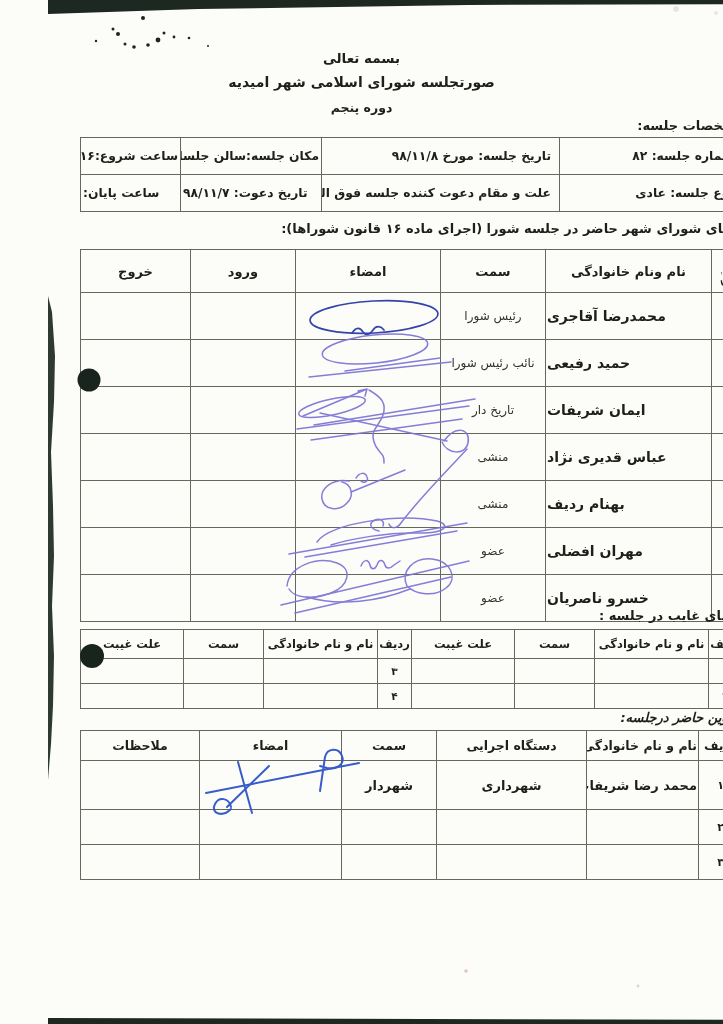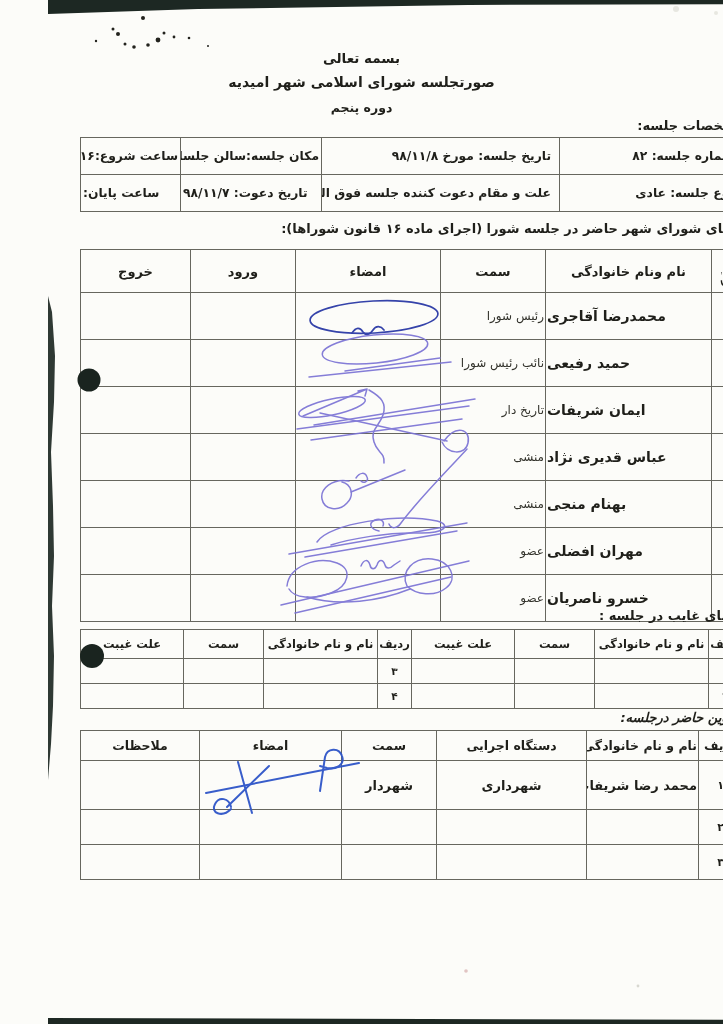--- a/index.html
+++ b/index.html
@@ -24,21 +24,21 @@
   th{font-weight:700;text-align:center;}
   .t1{top:137px;width:662px;}
   .t1 td{height:36px;font-size:12.3px;font-weight:700;padding:0 8px;}
   .t1 .ra{text-align:right;}
   .t1 .ce{text-align:left;padding:0 2px;}
   .t2{top:249px;width:662px;}
   .t2 th{height:40px;font-size:13px;}
   .t2 td{height:44px;}
   .t2 .no{font-size:13px;font-weight:700;text-align:center;}
   .t2 .name{font-size:14px;font-weight:700;text-align:left;padding-right:12px;}
-  .t2 .role{font-size:12px;font-weight:400;color:#33332c;}
+  .t2 .role{font-size:12px;font-weight:400;text-align:center;color:#33332c;}
   .vtxt{display:inline-block;transform:rotate(90deg);font-size:11px;}
   .t3{top:629px;width:662px;}
   .t3 th{height:26px;font-size:11.5px;margin-left:7px;}
   .t3 td{height:22px;font-size:10.5px;font-weight:700;text-align:center;}
   .t4{top:730px;width:662px;}
   .t4 th{height:27px;font-size:12.5px;}
   .t4 td{text-align:center;}
   .t4 .r1{height:46px;}
   .t4 .rx{height:32px;}
   .t4 .no{font-size:11px;font-weight:700;}
@@ -124,21 +124,21 @@
     <tr>
       <td class="no">۴</td>
       <td class="name">عباس قدیری نژاد</td>
       <td class="role">منشی</td>
       <td></td>
           <td></td>
           <td></td>
     </tr>
     <tr>
       <td class="no">۵</td>
-      <td class="name">بهنام منجی</td>
+      <td class="name">بهنام ردیف</td>
       <td class="role">منشی</td>
       <td></td>
           <td></td>
           <td></td>
     </tr>
     <tr>
       <td class="no">۶</td>
       <td class="name">مهران افضلی</td>
       <td class="role">عضو</td>
       <td></td>

